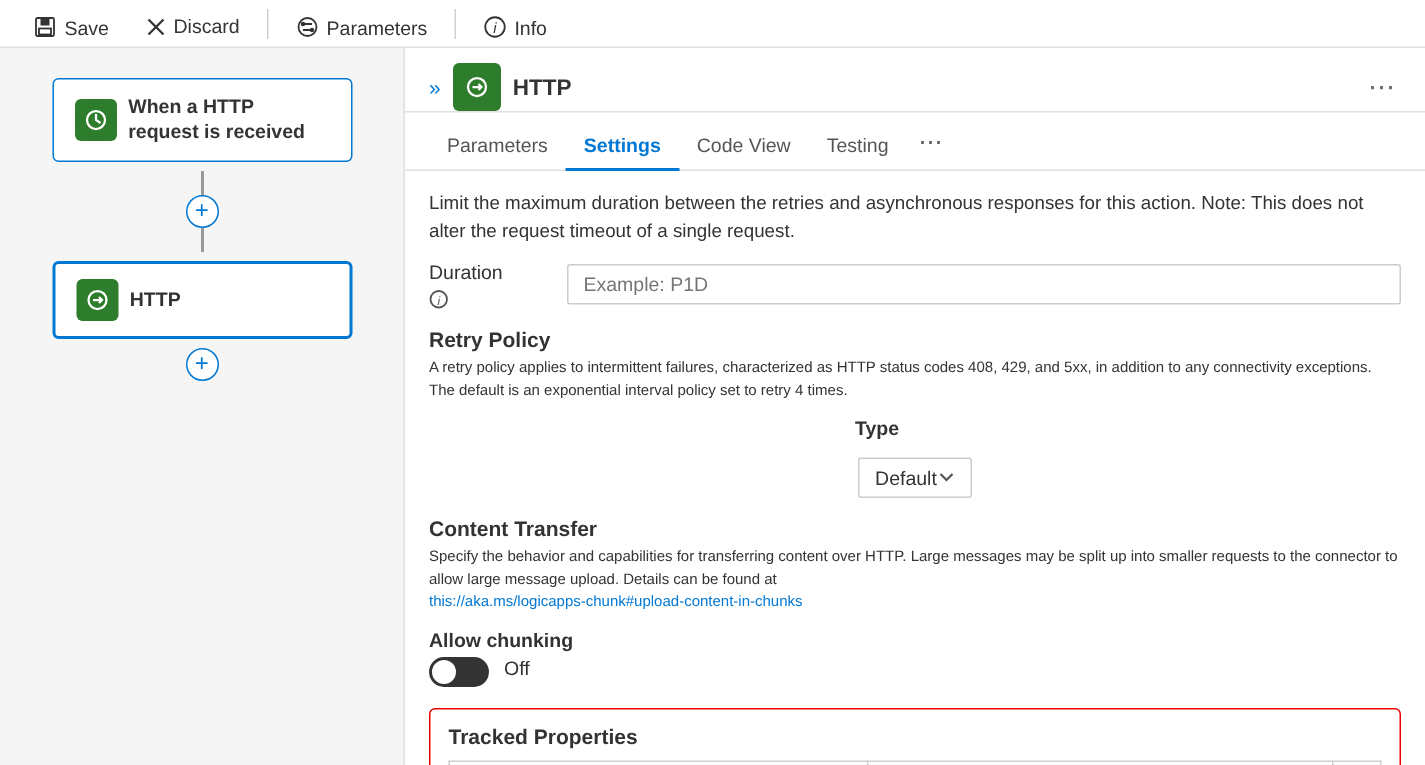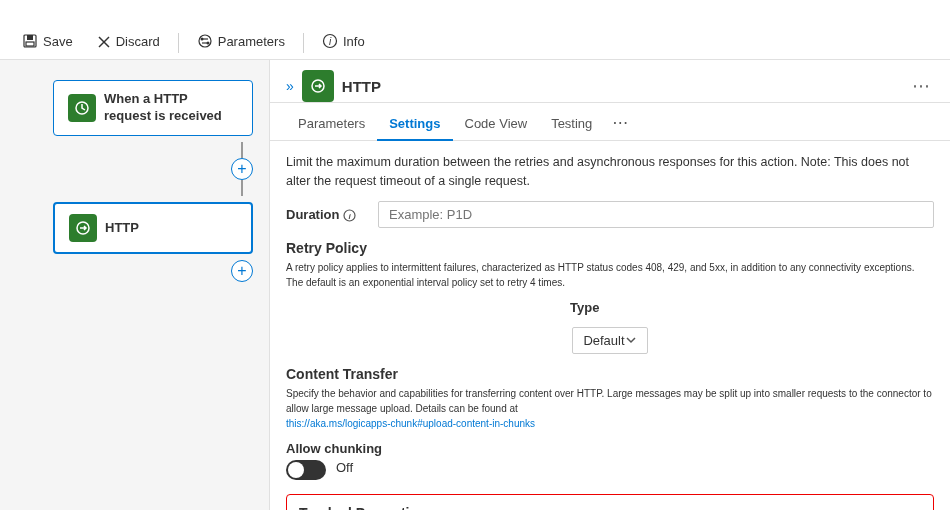--- a/index.html
+++ b/index.html
@@ -1,40 +1,40 @@
 <!DOCTYPE html>
 <html><head>
   <meta charset="utf-8">
   <style>
     * { box-sizing: border-box; margin: 0; padding: 0; }
     body { font-family: 'Segoe UI', Arial, sans-serif; font-size: 13px; background: #fff; color: #333; width: 950px; height: 510px; overflow: hidden; display: flex; flex-direction: column; }
 
     
     .toolbar {
-      display: flex; align-items: flex-end; gap: 4px;
+      display: flex; align-items: flex-start; gap: 4px;
       padding: 6px 12px; border-bottom: 1px solid #e0e0e0;
-      background: #fff; height: 60px;
+      background: #fff; height: 32px;
     }
     .toolbar-btn {
       display: flex; align-items: center; gap: 5px;
       padding: 4px 10px; cursor: pointer; border: none; background: none;
       font-size: 13px; color: #333;
     }
     .toolbar-separator { width: 1px; height: 20px; background: #d0d0d0; margin: 0 4px; }
 
     
     .main {
       display: flex; flex: 1; overflow: hidden;
     }
 
     
     .left-panel {
       width: 270px; min-width: 270px; background: #f5f5f5;
       border-right: 1px solid #e0e0e0; padding: 20px 16px;
-      display: flex; flex-direction: column; align-items: flex-end;
+      display: flex; flex-direction: column; align-items: center;
       position: relative;
     }
 
     .step-card {
       background: #fff; border: 1px solid #0078d4; border-radius: 4px;
       padding: 10px 14px; width: 200px; display: flex; align-items: center; gap: 8px;
       font-size: 13px; font-weight: 600; color: #333;
     }
     .step-card.trigger { margin-bottom: 4px; }
     .step-icon {
@@ -100,22 +100,22 @@
     }
 
     .section-desc {
       font-size: 12.5px; color: #333; margin-bottom: 10px; line-height: 1.5;
     }
 
     .field-row {
       display: flex; align-items: center; gap: 12px; margin-bottom: 12px;
     }
     .field-label {
-      font-size: 13px; font-weight: 700; width: 80px; flex-shrink: 0;
-      display: flex; align-items: flex-end; gap: 4px;
+      font-size: 13px; font-weight: 400; width: 80px; flex-shrink: 0;
+      display: flex; align-items: flex-start; gap: 4px; flex-direction: column;
     }
     .field-input {
       flex: 1; border: 1px solid #ccc; border-radius: 2px;
       padding: 5px 10px; font-size: 13px; color: #999;
       background: #fff;
     }
 
     .section-title {
       font-size: 14px; font-weight: 700; color: #333; margin-bottom: 4px; margin-top: 4px;
     }

